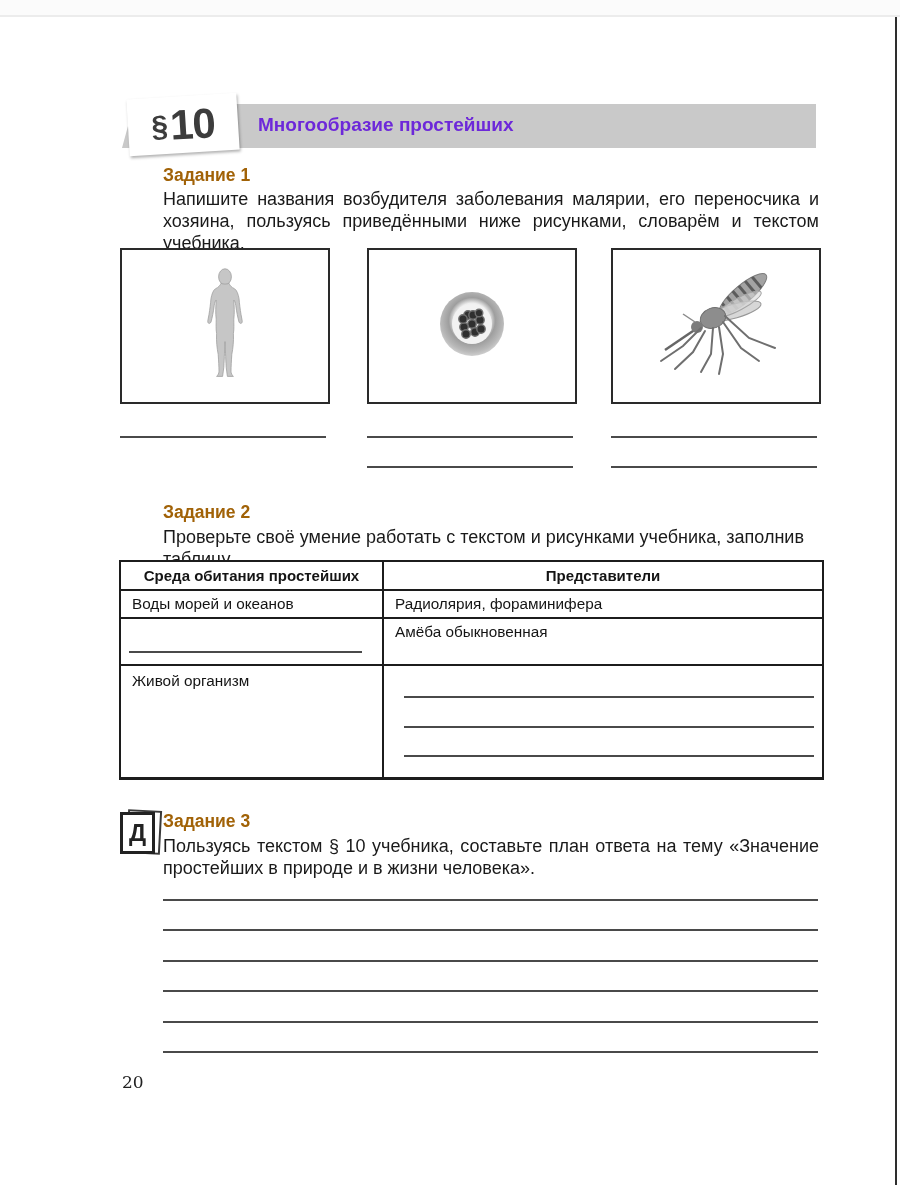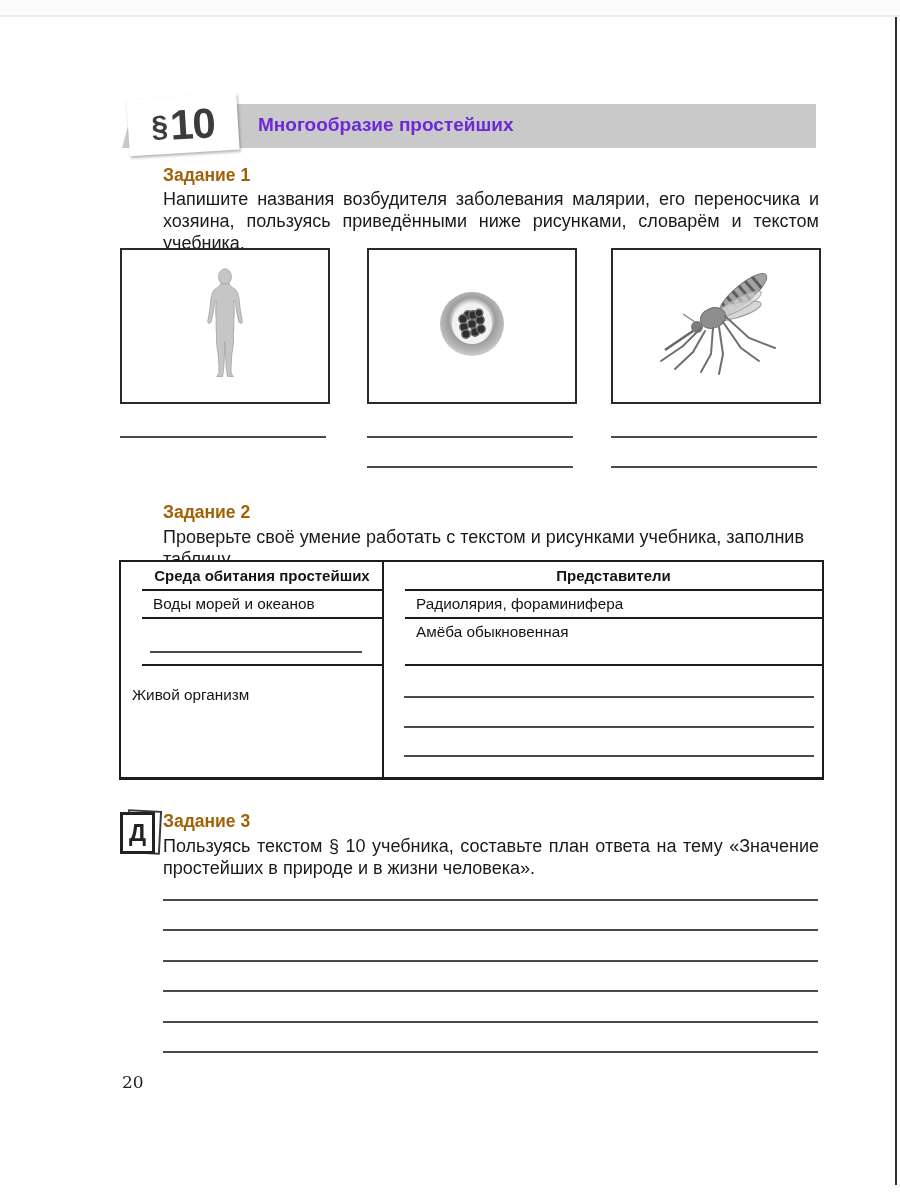--- a/index.html
+++ b/index.html
@@ -28,21 +28,21 @@
   
   .figbox{top:248px;width:206px;height:152px;border:2px solid #2a2a2a;background:#fff;
           display:flex;align-items:center;justify-content:center;}
   
   .wline{position:absolute;height:2px;background:#4a4a4a;}
   
   .t2{left:119px;top:560px;width:701px;height:215px;border:2px solid #1c1c1c;
       border-bottom-width:3px;background:#fff;display:grid;
       grid-template-columns:263px 1fr;grid-template-rows:29px 28px 47px 1fr;box-sizing:content-box;}
   .t2 .cell{position:relative;border-color:#1c1c1c;border-style:solid;border-width:0;}
-  .t2 .cb{border-bottom-width:2px;margin-left:21px;}
+  .t2 .cb{border-bottom-width:2px;}
   .t2 .cr{border-right-width:2px;}
   .t2 .th{display:flex;align-items:center;justify-content:center;
           font-weight:bold;font-size:15px;}
   .t2 .td{font-size:15.3px;padding:4px 10px 0 11px;}
   
   .icon-back{left:127px;top:810px;width:30px;height:40px;border:2px solid #3a3a3a;
              background:#fff;transform:rotate(3deg);}
   .icon-front{left:120px;top:812px;width:29px;height:36px;border:3px solid #222;
               background:#fff;display:flex;align-items:center;justify-content:center;
               font-weight:bold;font-size:24px;color:#222;}
@@ -170,21 +170,21 @@
   <div class="cell cb th">Представители</div>
 
   <div class="cell cb cr td">Воды морей и океанов</div>
   <div class="cell cb td">Радиолярия, фораминифера</div>
 
   <div class="cell cb cr td">
     <div class="wline" style="left:8px;right:20px;bottom:11px;"></div>
   </div>
   <div class="cell cb td">Амёба обыкновенная</div>
 
-  <div class="cell cr td" style="padding-top:20px;">Живой организм</div>
+  <div class="cell cr td" style="padding-top:6px;">Живой организм</div>
   <div class="cell td">
     <div class="wline" style="left:20px;right:8px;top:30px;"></div>
     <div class="wline" style="left:20px;right:8px;top:60px;"></div>
     <div class="wline" style="left:20px;right:8px;top:89px;"></div>
   </div>
 </div>
 
 <div class="abs icon-back"></div>
 <div class="abs icon-front">Д</div>
 <div class="abs task-h" style="left:163px;top:811px;">Задание 3</div>

